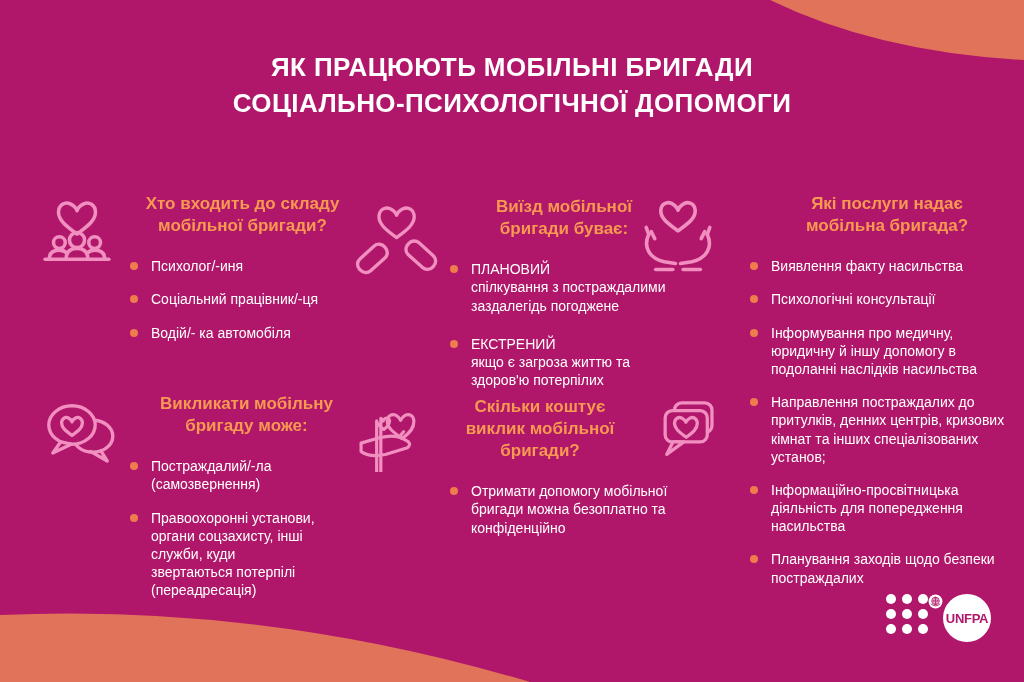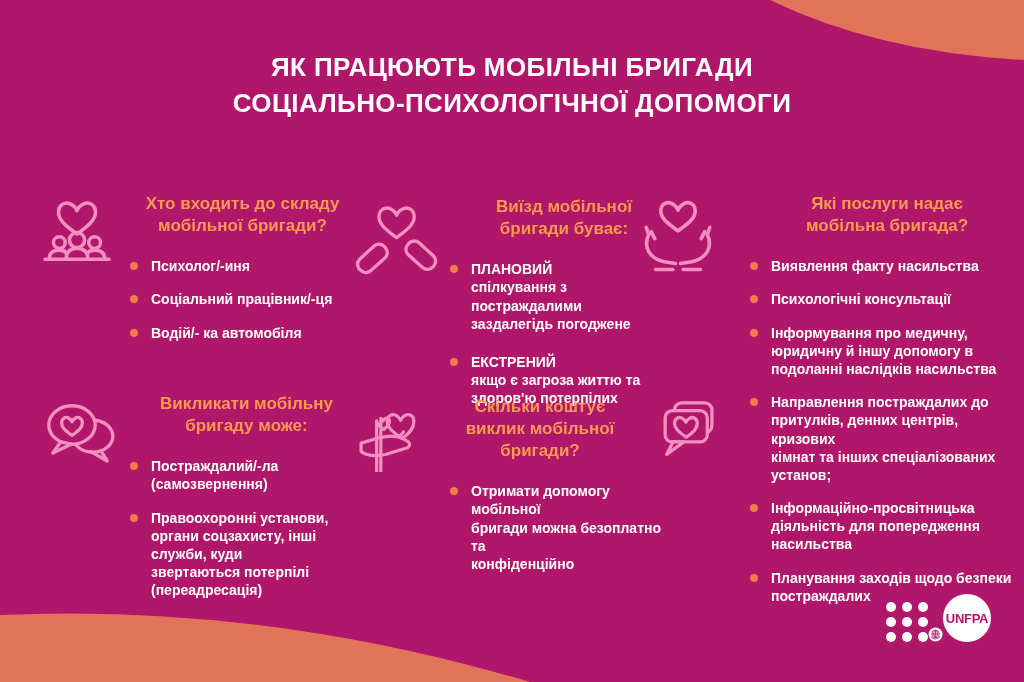--- a/index.html
+++ b/index.html
@@ -34,35 +34,35 @@
     color:var(--heading-orange);font-weight:bold;font-size:17px;
     line-height:1.3;white-space:pre-line;margin-bottom:20px;text-align:center;
   }
   ul.bullets{list-style:none;}
   ul.bullets li{display:flex;gap:13px;margin-bottom:15px;}
   .dot{
     flex:0 0 8px;width:8px;height:8px;border-radius:50%;
     background:var(--bullet-orange);margin-top:5px;
   }
   .txt{
-    font-size:14px;font-weight:bold;line-height:1.3;
+    font-size:14px;font-weight:normal;line-height:1.3;
     white-space:pre-line;color:var(--text-white);
   }
   .lead{display:block;text-transform:uppercase;}
   
   #s1{left:33px;top:193px;width:330px;}   #s1 .icon-box{width:97px;}  #s1 .heading{max-width:225px;}
   #s2{left:348px;top:196px;width:330px;}  #s2 .icon-box{width:102px;} #s2 li{margin-bottom:16px;margin-top:20px;}
   #s3{left:628px;top:193px;width:396px;}  #s3 .icon-box{width:122px;}
   #s4{left:33px;top:393px;width:330px;}   #s4 .icon-box{width:97px;}
   #s5{left:345px;top:396px;width:330px;}  #s5 .icon-box{width:105px;}
   .deco-icon{position:absolute;left:645px;top:392px;}
   
   .logo{
     position:absolute;left:886px;top:594px;
-    display:flex;align-items:flex-end;gap:0;
+    display:flex;align-items:flex-start;gap:0;
   }
   .dots{display:grid;grid-template-columns:repeat(3,10px);gap:5px 6px;}
   .dots i{width:10px;height:10px;border-radius:50%;background:#fff;display:block;}
   .unfpa-circle{
     width:48px;height:48px;border-radius:50%;background:#fff;
     display:flex;align-items:center;justify-content:center;
     color:var(--background);font-weight:bold;font-size:13px;letter-spacing:-.3px;
   }
   .icon-stroke{fill:none;stroke:var(--icon-pink);stroke-width:4.2;stroke-linecap:round;stroke-linejoin:round;}
   .icon-fillbg{fill:var(--background);stroke:var(--icon-pink);stroke-width:4.2;stroke-linecap:round;stroke-linejoin:round;}

